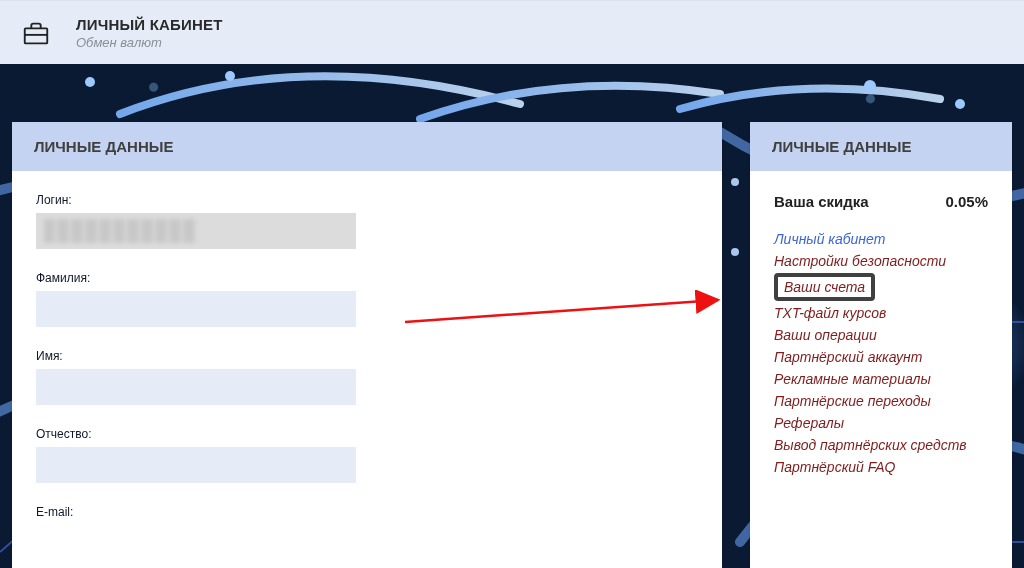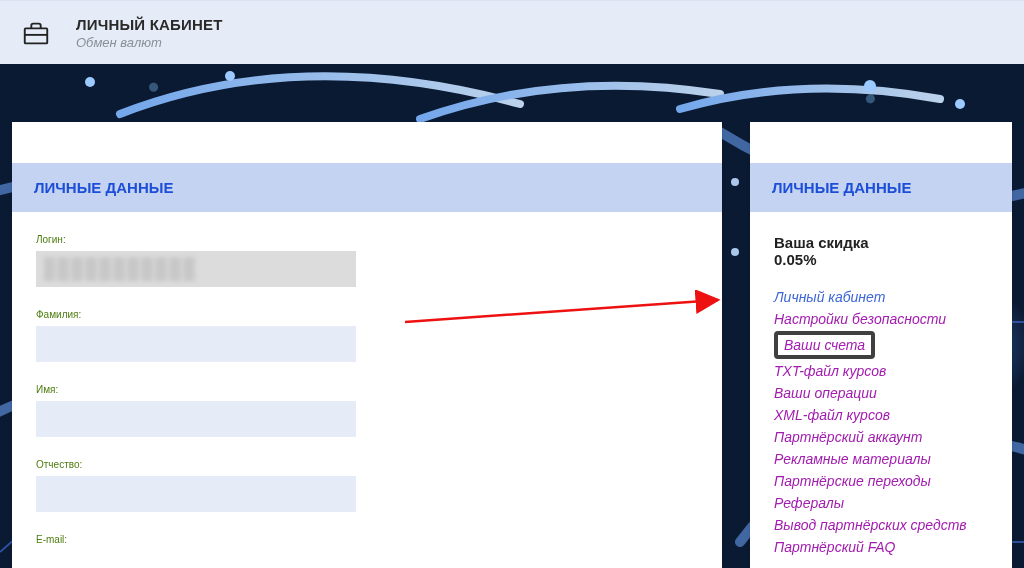--- a/index.html
+++ b/index.html
@@ -65,30 +65,29 @@
     display: flex; flex-direction: column;
   }
   .panel.left { flex: 0 0 710px; }
   .panel.right { flex: 1; }
 
   .panel-head {
     background: #c4d3f1;
     padding: 16px 22px;
     font-weight: 700;
     font-size: 15px;
-    color: #1d4ed8;
-    margin-top: 41px;
+    color: #404040;
   }
 
   .panel-body { padding: 22px 24px; overflow: hidden; }
 
   
   .field { margin-bottom: 22px; }
   .field label {
-    display:block; font-size: 10px; color:#4d7c0f; margin-bottom:6px;
+    display:block; font-size: 12px; color:#0f172a; margin-bottom:6px;
   }
   .field .input {
     width: 320px; height: 36px;
     background: #e6ecf7;
     border: none;
     padding: 6px 10px;
     font-size: 14px;
   }
   .field .input.login {
     background: #dcdcdc;
@@ -96,27 +95,27 @@
   }
   .field .input.login::after{
     content:""; position:absolute; inset:6px 160px 6px 8px;
     background: repeating-linear-gradient(90deg, #c7c7c7 0 10px, #d4d4d4 10px 14px);
     filter: blur(2px);
   }
 
   
   .discount-row {
     display:flex; justify-content: space-between; align-items: baseline;
-    font-weight:700; font-size:15px; color:#222; margin-bottom:18px;flex-direction:column;
+    font-weight:700; font-size:15px; color:#222; margin-bottom:18px;
   }
   .navlist { list-style:none; }
   .navlist li {
     font-style: italic;
     font-size: 14px;
-    color: #a21caf;
+    color: #7f1d1d;
     padding: 3px 0;
     cursor: pointer;
   }
   .navlist li.active { color: #3c66d6; }
   .navlist li.highlighted {
     border: 4px solid #404040; border-radius: 4px;
     padding: 2px 6px; display:inline-block; margin: 1px 0;
   }
 
   
@@ -227,21 +226,20 @@
         <span>Ваша скидка</span>
         <span>0.05%</span>
       </div>
 
       <ul class="navlist">
         <li class="active">Личный кабинет</li>
         <li>Настройки безопасности</li>
         <li class="highlighted">Ваши счета</li>
         <li>TXT-файл курсов</li>
         <li>Ваши операции</li>
-        <li>XML-файл курсов</li>
         <li>Партнёрский аккаунт</li>
         <li>Рекламные материалы</li>
         <li>Партнёрские переходы</li>
         <li>Рефералы</li>
         <li>Вывод партнёрских средств</li>
         <li>Партнёрский FAQ</li>
       </ul>
 
     </div>
   </div>

